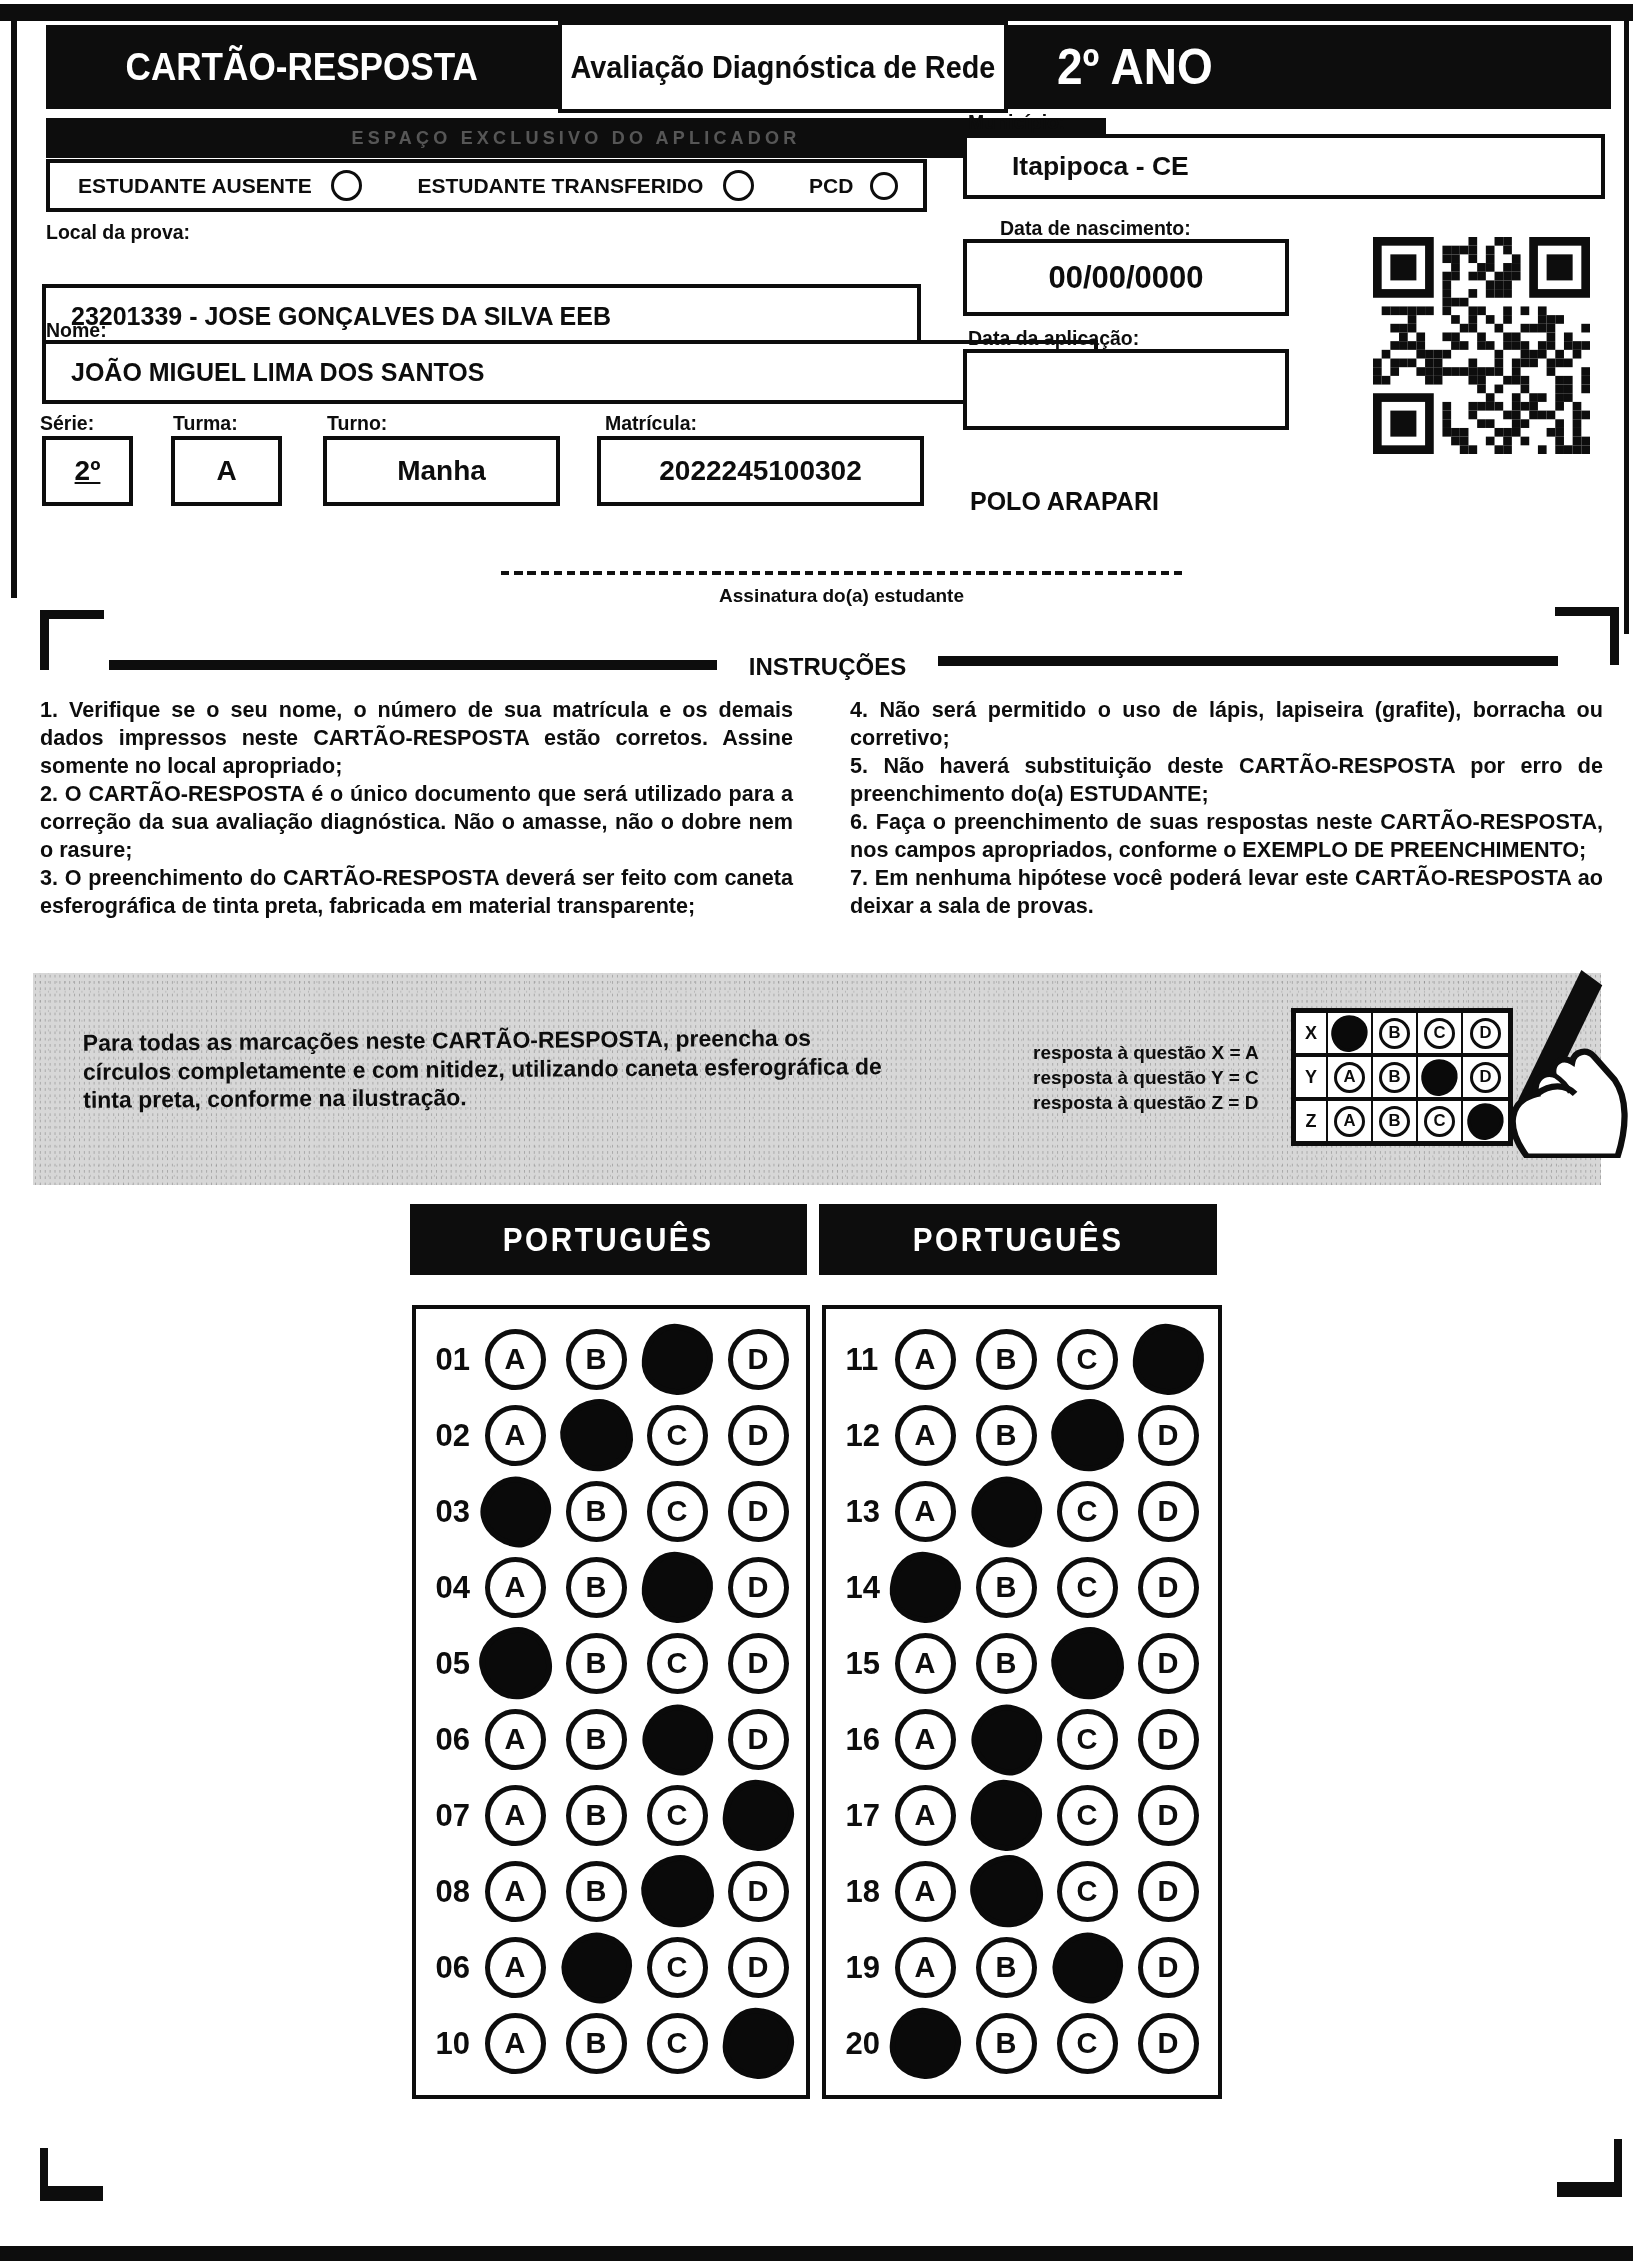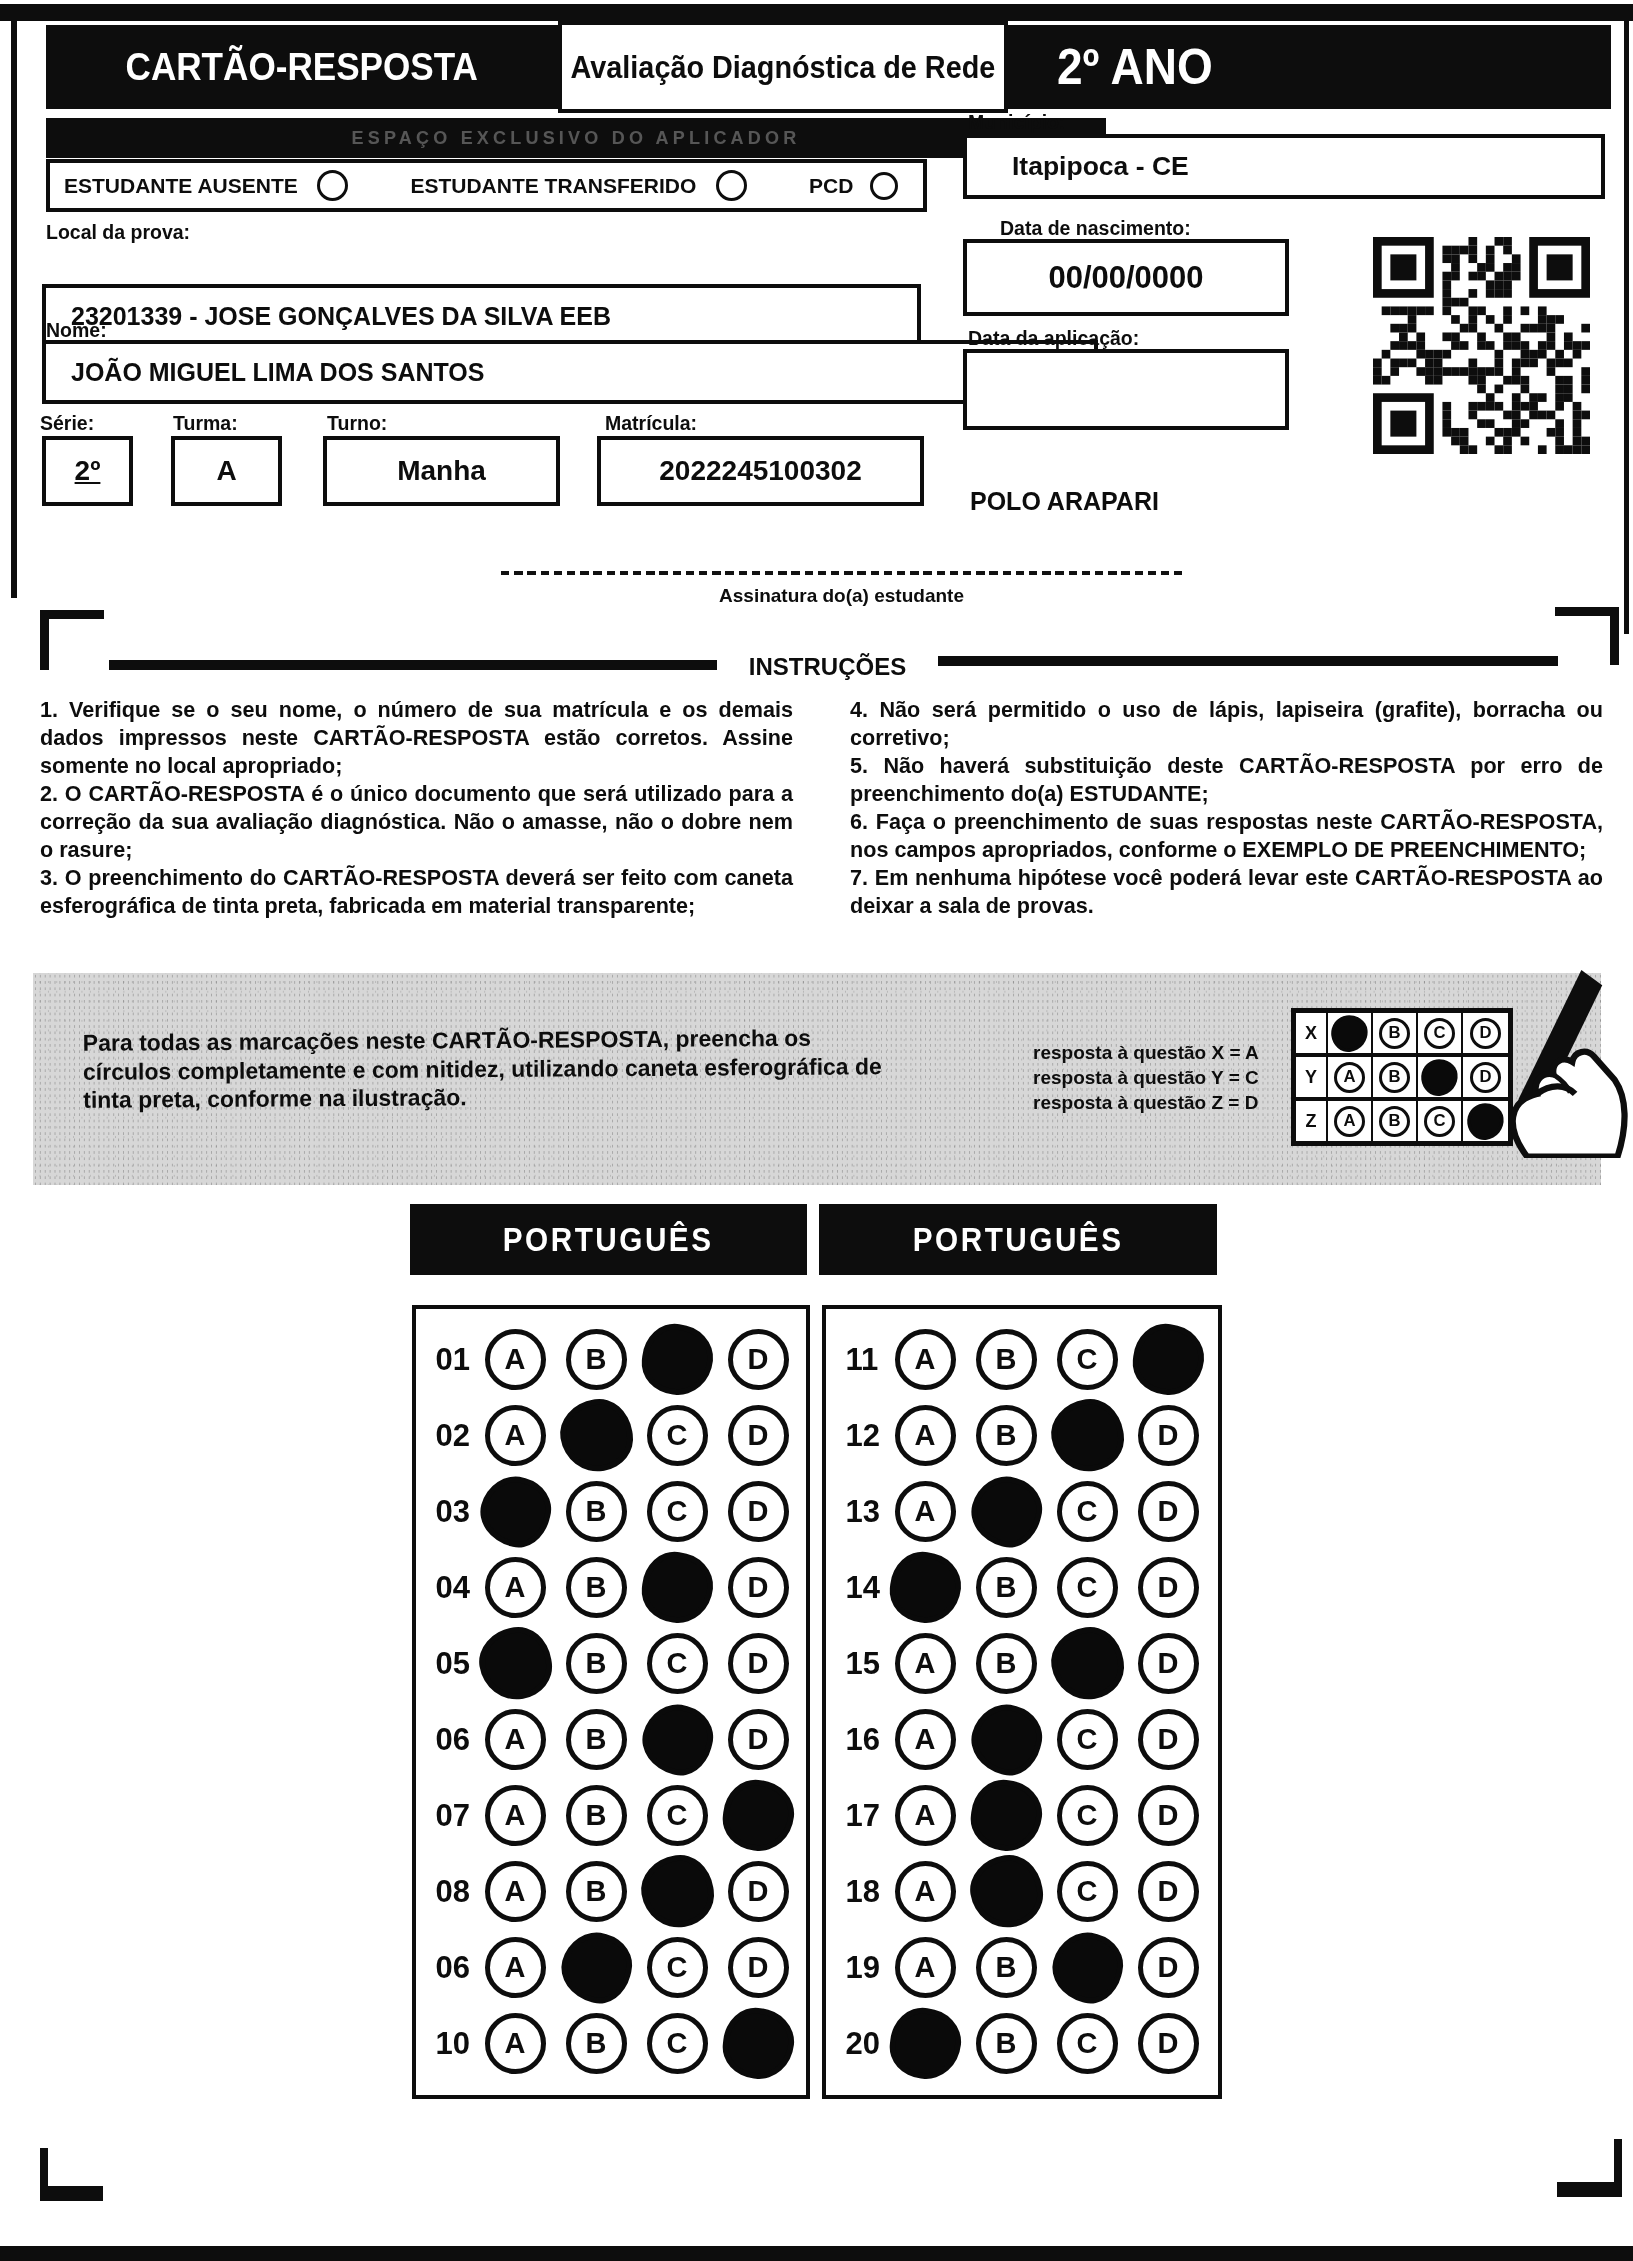--- a/index.html
+++ b/index.html
@@ -63,21 +63,21 @@
     <span class="cond">Avaliação Diagnóstica de Rede</span>
   </div>
   <div class="hdr-black" style="left:1008px;top:25px;width:603px;height:84px;font-size:50px;font-weight:bold;padding-left:49px;box-sizing:border-box;">
     <span class="condL">2º ANO</span>
   </div>
 
   <div class="hdr-black ctr" style="left:46px;top:118px;width:1060px;height:40px;">
     <span style="color:rgba(255,255,255,0.30);font-size:18px;font-weight:bold;letter-spacing:4.2px;">ESPAÇO EXCLUSIVO DO APLICADOR</span>
   </div>
 
-  <div class="box" style="left:46px;top:159px;width:881px;height:53px;padding:0 25px 0 14px;justify-content:space-between;">
+  <div class="box" style="left:46px;top:159px;width:881px;height:53px;padding:0 25px 0 28px;justify-content:space-between;">
     <span style="display:flex;align-items:center;gap:19.5px;">
       <span style="font-size:21px;font-weight:bold;">ESTUDANTE AUSENTE</span>
       <span class="status-circle"></span>
     </span>
     <span style="display:flex;align-items:center;gap:19.5px;">
       <span style="font-size:21px;font-weight:bold;">ESTUDANTE TRANSFERIDO</span>
       <span class="status-circle"></span>
     </span>
     <span style="display:flex;align-items:center;gap:16.7px;">
       <span style="font-size:21px;font-weight:bold;">PCD</span>

